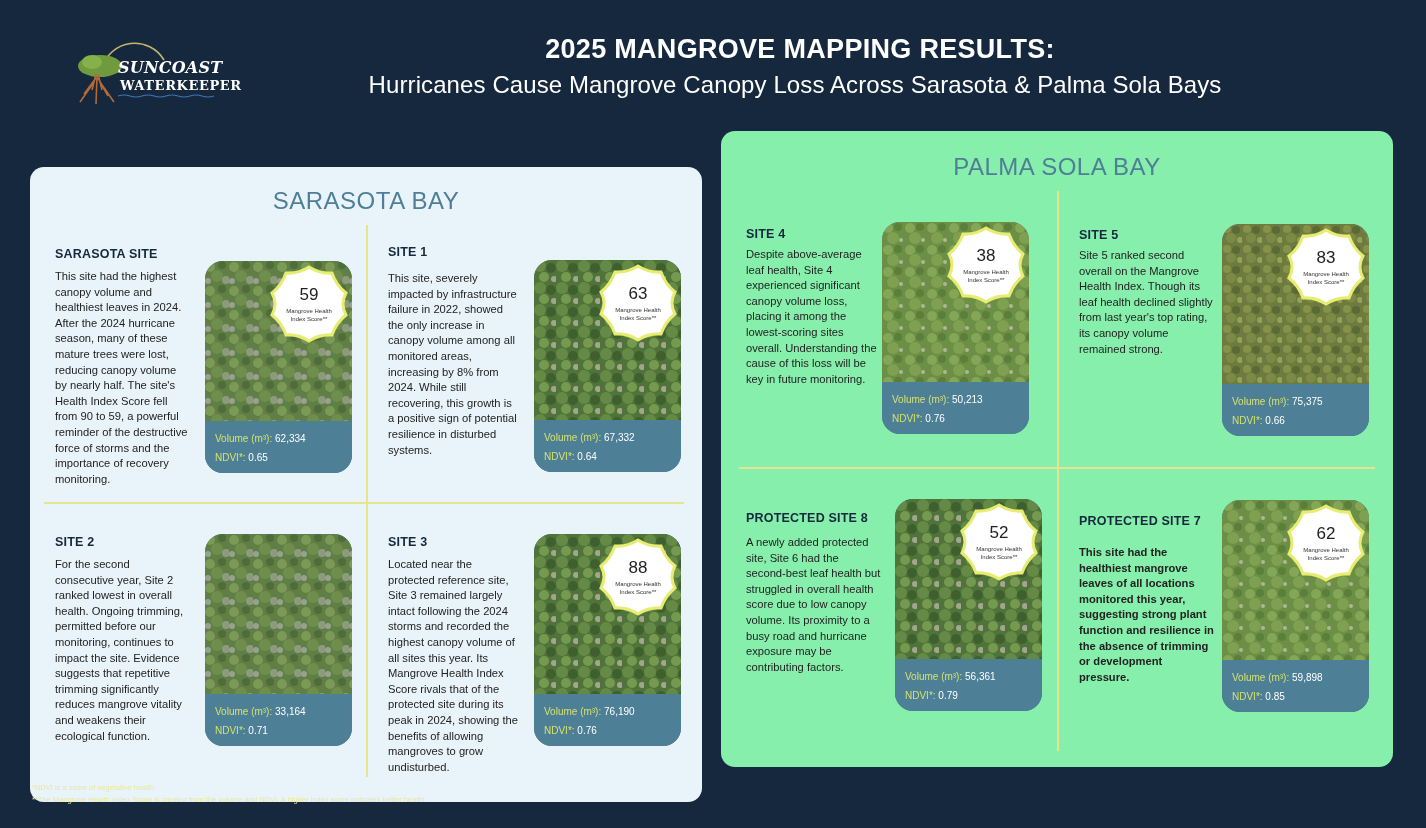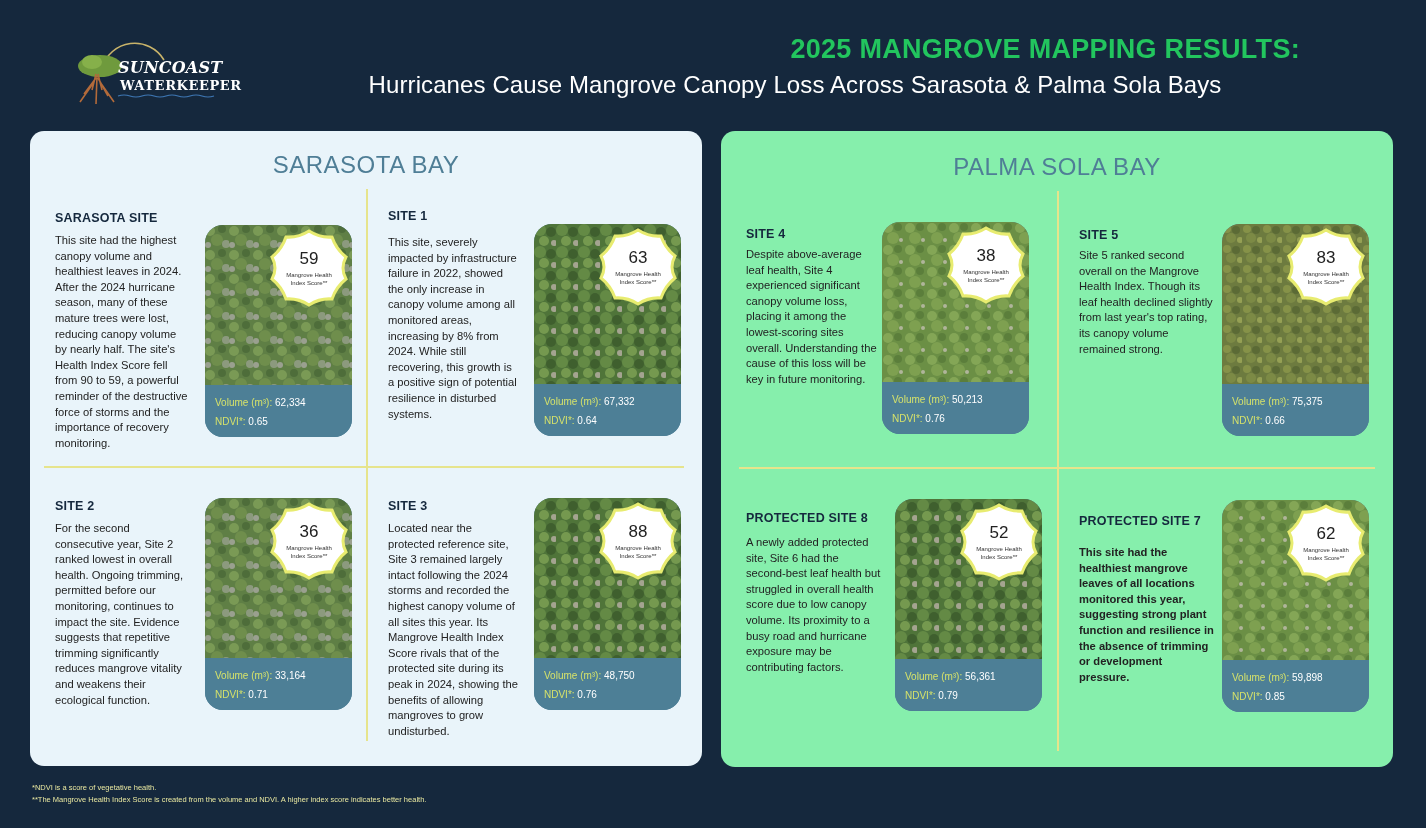--- a/index.html
+++ b/index.html
@@ -5,24 +5,24 @@
   * { box-sizing: border-box; margin: 0; padding: 0; }
   html, body { width: 1426px; height: 828px; overflow: hidden; }
   body {
     background: #15283d;
     font-family: "Liberation Sans", "DejaVu Sans", sans-serif;
     position: relative;
   }
   .logo { position: absolute; left: 74px; top: 38px; width: 150px; height: 70px; }
   .logo .word1 { position: absolute; left: 44px; top: 20px; color: #fff; font-family: "DejaVu Serif", serif; font-size: 16px; font-weight: bold; letter-spacing: 0.2px; font-style: italic; }
   .logo .word2 { position: absolute; left: 46px; top: 40px; color: #fff; font-family: "DejaVu Serif", serif; font-size: 13px; font-weight: bold; letter-spacing: 0.6px; }
-  .title1 { position: absolute; left: 300px; width: 1000px; top: 34px; text-align: right; color: #22c55e; font-size: 27px; font-weight: bold; letter-spacing: 0.3px; }
+  .title1 { position: absolute; left: 300px; width: 1000px; top: 34px; text-align: center; color: #ffffff; font-size: 27px; font-weight: bold; letter-spacing: 0.3px; }
   .title2 { position: absolute; left: 290px; width: 1010px; top: 71px; text-align: center; color: #ffffff; font-size: 24px; letter-spacing: 0.1px; }
   .panel { position: absolute; top: 131px; border-radius: 14px; }
-  .panel.left { left: 30px; width: 672px; height: 635px; background: #e9f4fa; }
+  .panel.left { left: 30px; width: 672px; height: 635px; background: #e9f4fa; margin-top: 36px; }
   .panel.right { left: 721px; width: 672px; height: 636px; background: #86efac; padding-left: 36px; }
   .panel-title { position: absolute; top: 20px; left: 0; width: 100%; text-align: center; color: #4f7e96; font-size: 24px; letter-spacing: 0.5px; }
   .panel.right .panel-title { top: 22px; }
   .vline { position: absolute; width: 1.5px; background: #e6e48c; }
   .hline { position: absolute; height: 1.5px; background: #e6e48c; }
   .site { position: absolute; width: 325px; }
   .site h3 { position: absolute; left: 0; top: 0; font-size: 12.5px; font-weight: bold; color: #15283d; letter-spacing: 0.2px; }
   .site p { position: absolute; left: 0; font-size: 11.2px; line-height: 15.6px; color: #222; }
   .card { position: absolute; width: 147px; height: 212px; border-radius: 18px; overflow: hidden; background: #4d7f96; }
   .photo { position: absolute; left: 0; top: 0; width: 147px; height: 160px; }
@@ -134,27 +134,20 @@
     </div>
   </div>
 
   <div class="site" style="left:25px; top:368px; height:240px;">
     <h3>SITE 2</h3>
     <p style="top:22px; width:135px;">For the second consecutive year, Site 2 ranked lowest in overall health. Ongoing trimming, permitted before our monitoring, continues to impact the site. Evidence suggests that repetitive trimming significantly reduces mangrove vitality and weakens their ecological function.</p>
     <div class="card" style="left:150px; top:-1px;">
       <svg class="photo">
           <rect width="147" height="160" fill="url(#canopyA)"></rect>
         </svg>
-      <div class="badge">
-        <svg width="78" height="78">
-            <path d="M39 2 Q50 9 62 8 Q66 20 76 28 Q70 39 76 50 Q66 58 62 70 Q50 69 39 76 Q28 69 16 70 Q12 58 2 50 Q8 39 2 28 Q12 20 16 8 Q28 9 39 2Z" fill="#fff" stroke="#e8ec70" stroke-width="3"></path>
-          </svg>
-        <div class="num">36</div>
-        <div class="cap"><span>Mangrove Health</span><br><span>Index Score**</span></div>
-      </div>
       <div class="stats">
         <div><span class="lbl">Volume (m³):</span> <span>33,164</span></div>
         <div><span class="lbl">NDVI*:</span> <span>0.71</span></div>
       </div>
     </div>
   </div>
 
   <div class="site" style="left:358px; top:368px; height:260px;">
     <h3>SITE 3</h3>
     <p style="top:22px; width:130px;">Located near the protected reference site, Site 3 remained largely intact following the 2024 storms and recorded the highest canopy volume of all sites this year. Its Mangrove Health Index Score rivals that of the protected site during its peak in 2024, showing the benefits of allowing mangroves to grow undisturbed.</p>
@@ -163,21 +156,21 @@
           <rect width="147" height="160" fill="url(#canopyB)"></rect>
         </svg>
       <div class="badge">
         <svg width="78" height="78">
             <path d="M39 2 Q50 9 62 8 Q66 20 76 28 Q70 39 76 50 Q66 58 62 70 Q50 69 39 76 Q28 69 16 70 Q12 58 2 50 Q8 39 2 28 Q12 20 16 8 Q28 9 39 2Z" fill="#fff" stroke="#e8ec70" stroke-width="3"></path>
           </svg>
         <div class="num">88</div>
         <div class="cap"><span>Mangrove Health</span><br><span>Index Score**</span></div>
       </div>
       <div class="stats">
-        <div><span class="lbl">Volume (m³):</span> <span>48,750</span></div>
+        <div><span class="lbl">Volume (m³):</span> <span>76,190</span></div>
         <div><span class="lbl">NDVI*:</span> <span>0.76</span></div>
       </div>
     </div>
   </div>
 </div>
 
 <div class="panel right">
   <div class="panel-title">PALMA SOLA BAY</div>
   <div class="vline" style="left:336px; top:60px; height:560px;"></div>
   <div class="hline" style="left:18px; top:336px; width:636px;"></div>

